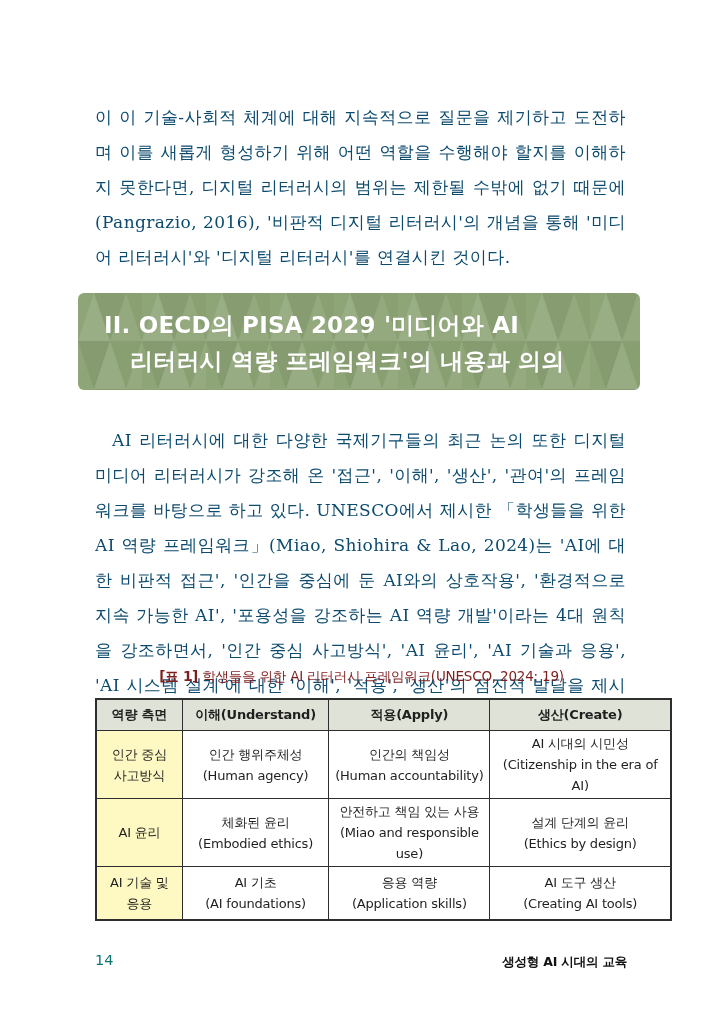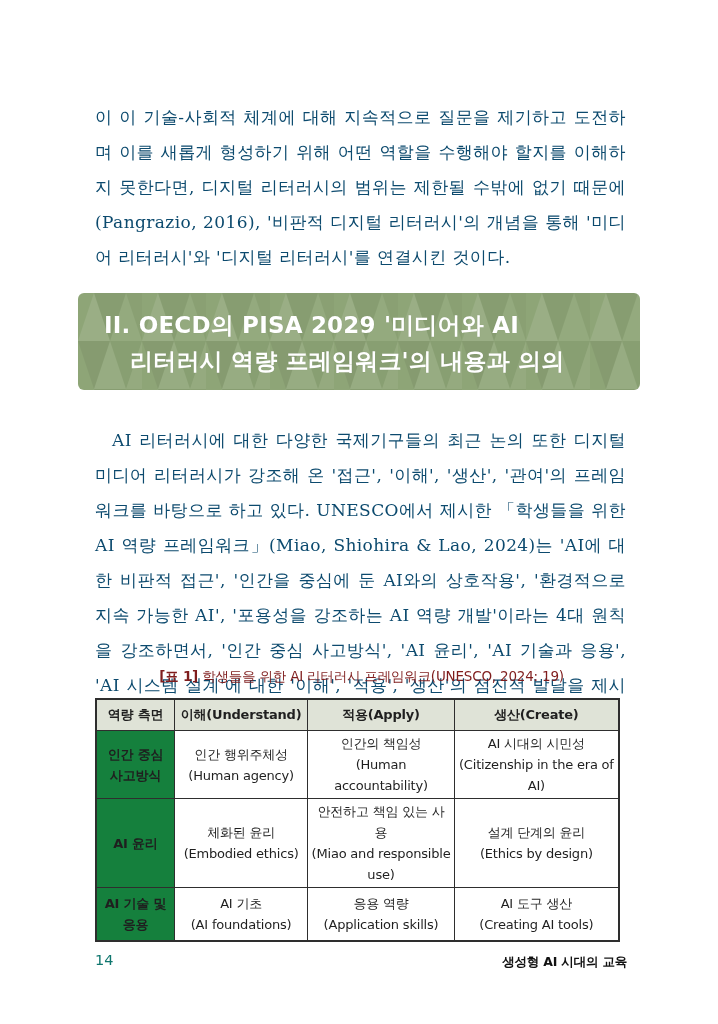--- a/index.html
+++ b/index.html
@@ -75,21 +75,21 @@
     color: #7f1d1d;
     letter-spacing: -0.2px;
   }
   .cap-label { font-weight: bold; }
 
   
   .framework-table {
     position: absolute;
     left: 95px;
     top: 698px;
-    width: 525px;
+    width: 577px;
     border-collapse: collapse;
     table-layout: fixed;
     font-size: 13px;
     color: #1f1f1f;
   }
   .framework-table th, .framework-table td {
     border: 1px solid #2e2e2e;
     text-align: center;
     vertical-align: middle;
     padding: 2px 3px;
@@ -97,22 +97,22 @@
     letter-spacing: -0.2px;
   }
   .framework-table { border: 2px solid #2e2e2e; }
   .framework-table thead th {
     background: #dfe3d7;
     font-weight: bold;
     height: 26px;
     line-height: 18px;
   }
   .framework-table tbody th.aspect {
-    font-weight: bold;
-    background: #15803d;
+    font-weight: normal;
+    background: #fef9c3;
     white-space: pre-line;
     height: 48px;
   }
   .framework-table tbody td { height: 48px; }
   .cell-ko, .cell-en { display: block; }
 
   
   .footer-pagenum {
     position: absolute;
     left: 95px;

